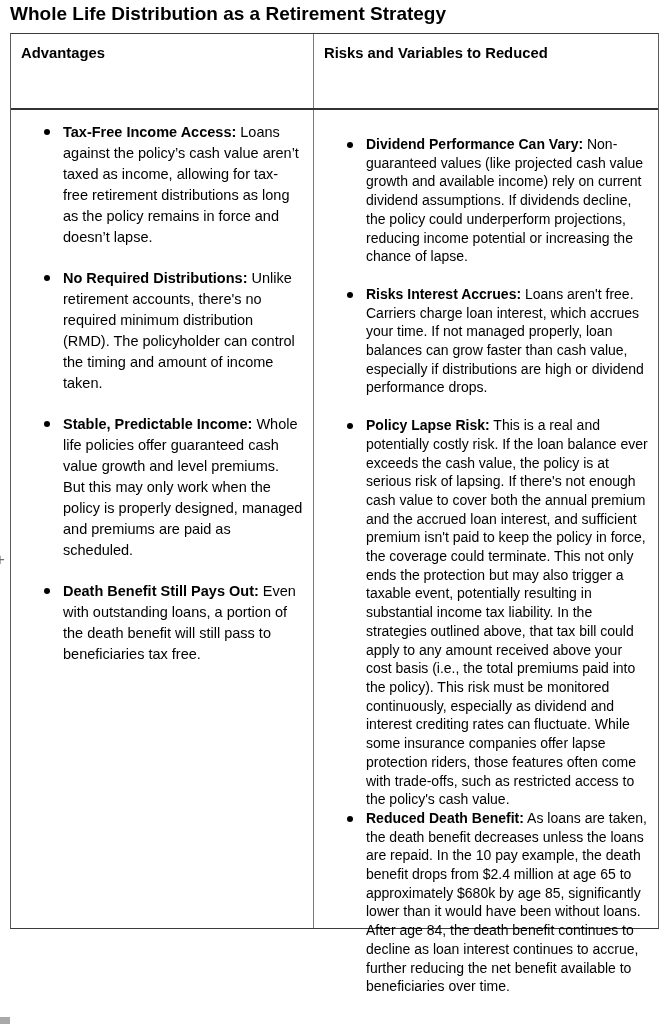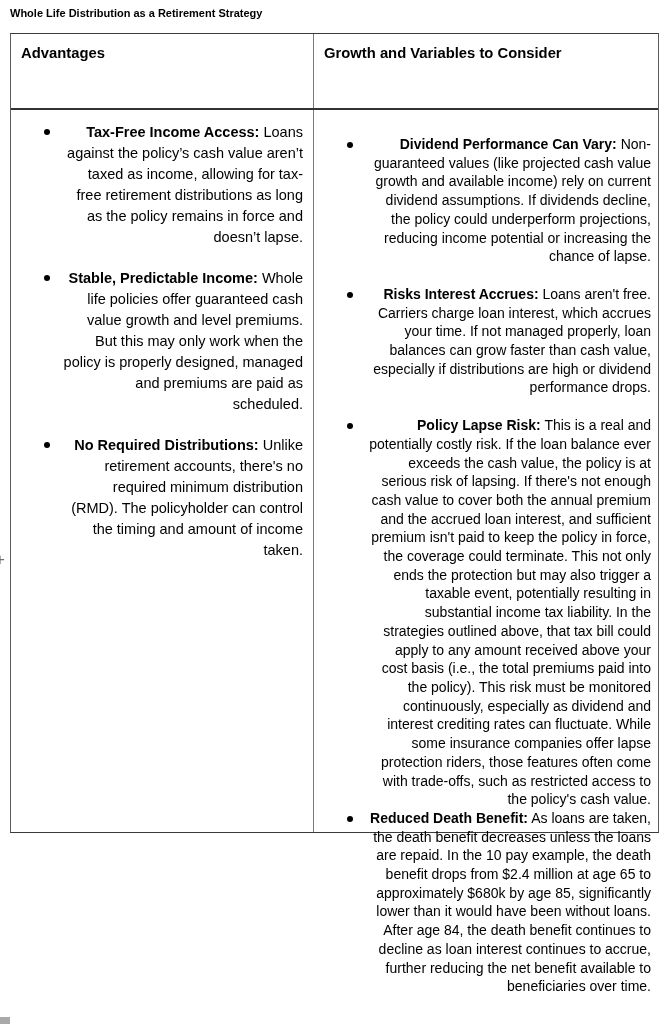--- a/index.html
+++ b/index.html
@@ -14,46 +14,46 @@
     width: 669px;
     height: 1024px;
     background: #ffffff;
     overflow: hidden;
   }
   .doc-title {
     position: absolute;
     left: 10px;
     top: 3px;
     margin: 0;
-    font-size: 11px;
+    font-size: 19px;
     font-weight: bold;
     line-height: 21px;
     white-space: nowrap;
   }
   .doc-table {
     position: absolute;
     left: 10px;
     top: 33px;
     width: 649px;
-    height: 800px;
+    height: 896px;
     box-sizing: border-box;
     border: 1.5px solid #5c5c5c;
     border-top-color: #3a3a3a;
     border-bottom-color: #3a3a3a;
     display: flex;
     flex-direction: column;
     background: #ffffff;
   }
   .t-row { display: flex; width: 100%; }
   .header-row {
     flex: 0 0 auto;
     height: 74px;
     border-bottom: 2px solid #333333;
   }
-  .body-row { flex: 1 1 auto; min-height: 0; text-align: right; }
+  .body-row { flex: 1 1 auto; min-height: 0; }
   .cell { box-sizing: border-box; min-width: 0; }
   .col1 {
     flex: 0 0 303px;
     width: 303px;
     border-right: 1.5px solid #7a7a7a;
   }
   .col2 { flex: 1 1 auto; }
   .header-cell {
     font-size: 14.8px;
     font-weight: bold;
@@ -121,36 +121,39 @@
 
   <div class="corner-artifact"></div>
 
   <div class="doc-table">
 
     <div class="t-row header-row">
       <div class="cell col1 header-cell">
         <span>Advantages</span>
       </div>
       <div class="cell col2 header-cell">
-        <span>Growth and Variables to Consider</span>
+        <span>Risks and Variables to Reduced</span>
       </div>
     </div>
 
     <div class="t-row body-row">
 
       <div class="cell col1">
         <ul class="bullets adv-list">
           <li>
             <span class="lead">Tax-Free Income Access:</span><span> Loans against the policy’s cash value aren’t taxed as income, allowing for tax-free retirement distributions as long as the policy remains in force and doesn’t lapse.</span>
           </li>
           <li>
+            <span class="lead">No Required Distributions:</span><span> Unlike retirement accounts, there's no required minimum distribution (RMD). The policyholder can control the timing and amount of income taken.</span>
+          </li>
+          <li>
             <span class="lead">Stable, Predictable Income:</span><span> Whole life policies offer guaranteed cash value growth and level premiums. But this may only work when the policy is properly designed, managed and premiums are paid as scheduled.</span>
           </li>
           <li>
-            <span class="lead">No Required Distributions:</span><span> Unlike retirement accounts, there's no required minimum distribution (RMD). The policyholder can control the timing and amount of income taken.</span>
+            <span class="lead">Death Benefit Still Pays Out:</span><span> Even with outstanding loans, a portion of the death benefit will still pass to beneficiaries tax free.</span>
           </li>
         </ul>
       </div>
 
       <div class="cell col2">
         <ul class="bullets risk-list">
           <li>
             <span class="lead">Dividend Performance Can Vary:</span><span> Non-guaranteed values (like projected cash value growth and available income) rely on current dividend assumptions. If dividends decline, the policy could underperform projections, reducing income potential or increasing the chance of lapse.</span>
           </li>
           <li>

